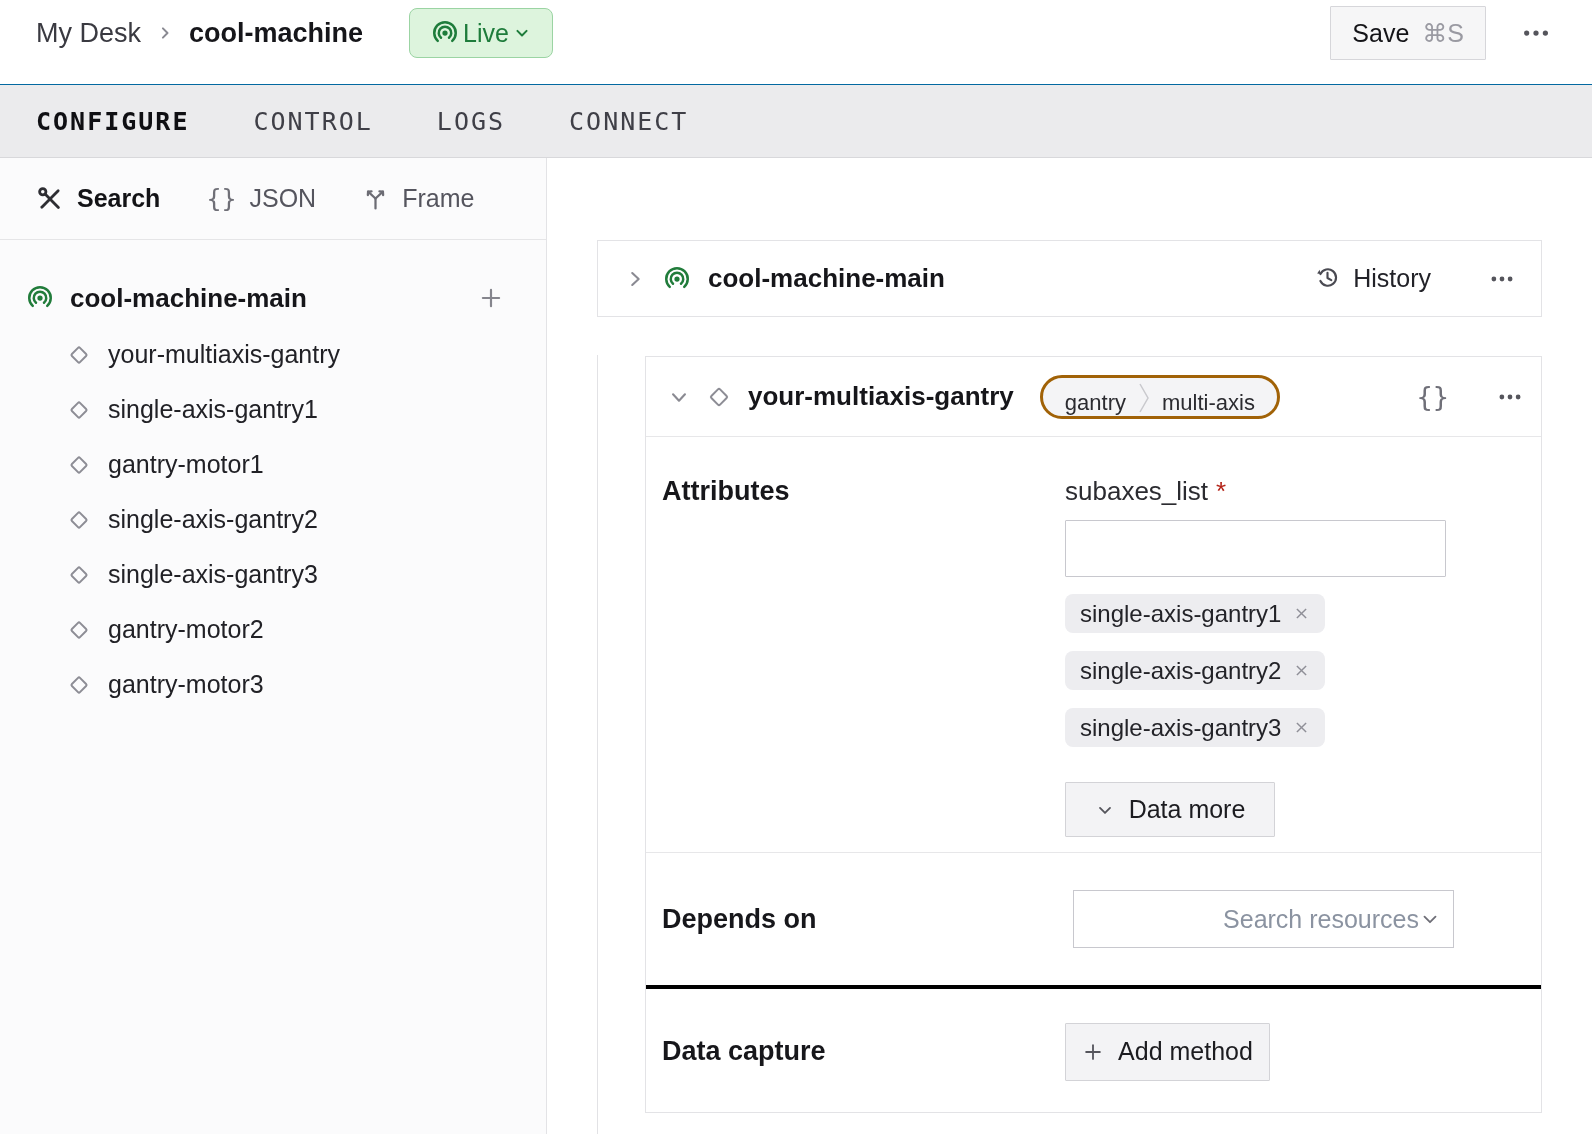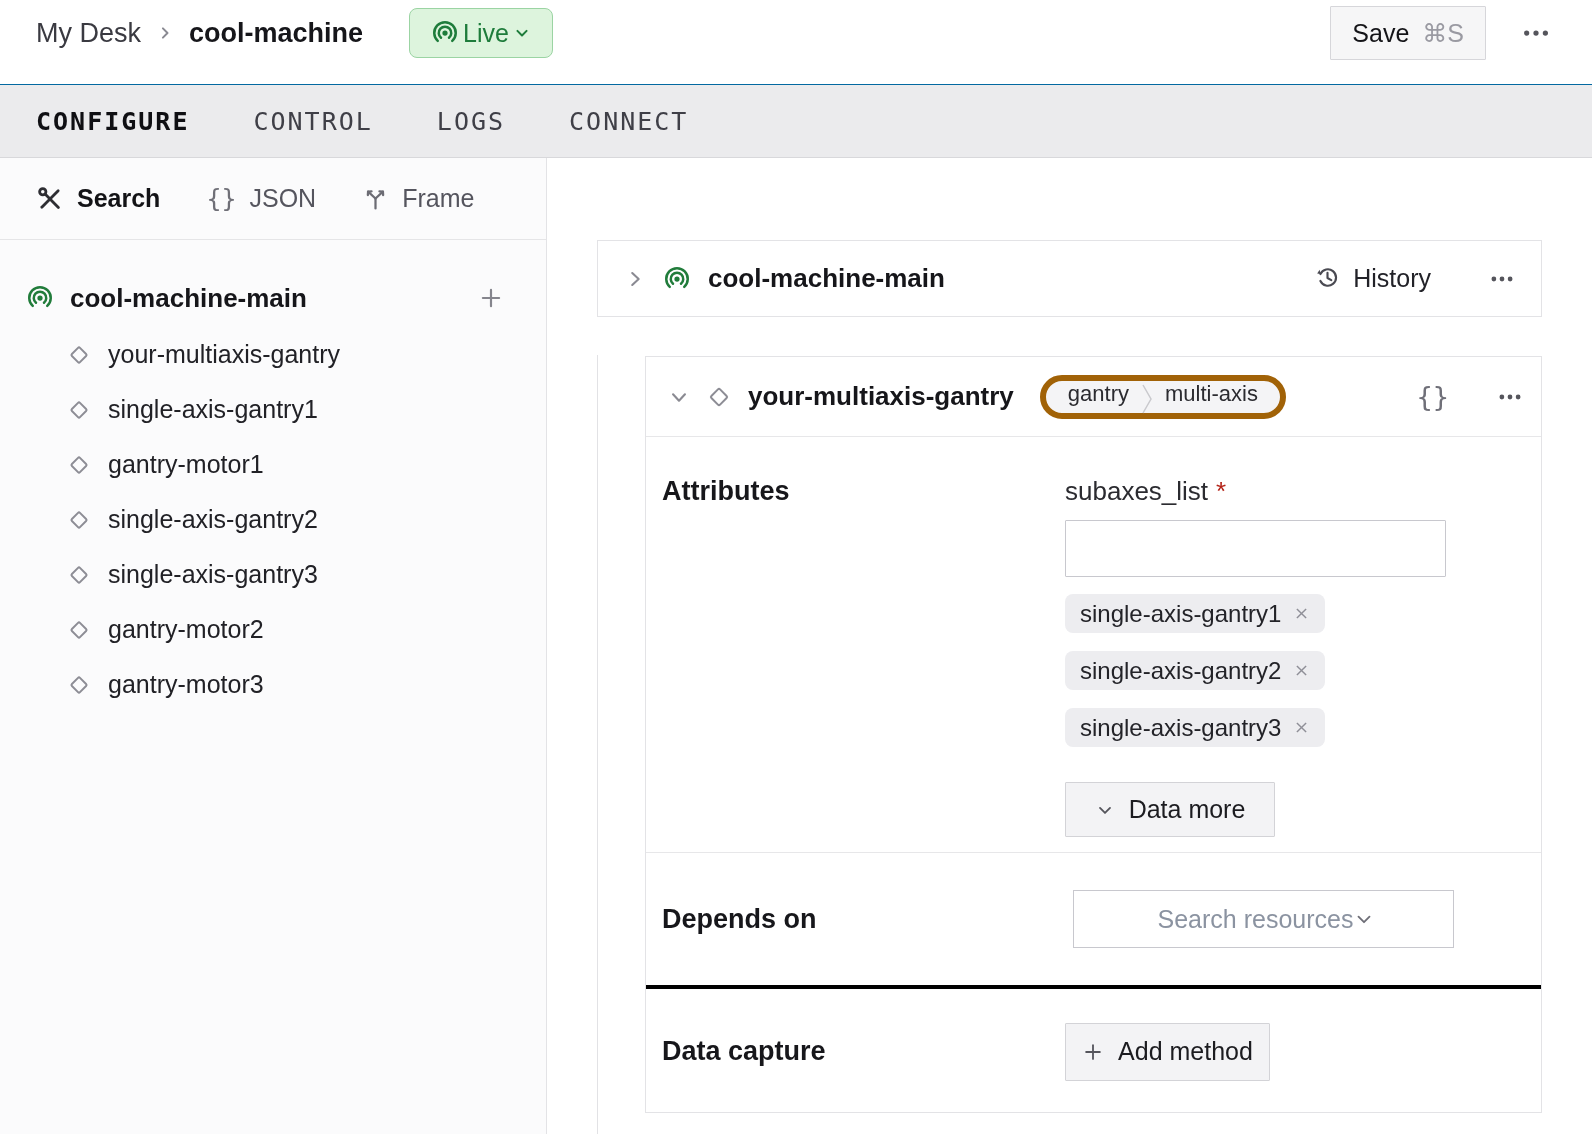--- a/index.html
+++ b/index.html
@@ -57,22 +57,22 @@
   .machine-card { left:49px; top:82px; width:945px; height:77px;
     display:flex; align-items:center; padding:0 22px 0 26px; gap:16px; }
   .card-title { font-size:26px; font-weight:bold; color:#16161a; }
   .history-btn { margin-left:auto; display:flex; align-items:flex-start; gap:12px;
     font-size:25px; color:#222228; cursor:pointer; }
   .machine-card .kebab { margin-left:38px; width:34px; height:34px; }
 
   .component-card { left:97px; top:198px; width:897px; height:757px; }
   .comp-header { height:80px; border-bottom:1px solid #e7e7e9;
     display:flex; align-items:center; gap:14px; padding:0 14px 0 22px; }
-  .type-pill { margin-left:12px; height:44px; display:flex; align-items:flex-start; gap:13px;
-    padding:0 22px; background:#f4f4f6; border:6px solid #a16207; border-radius:22px;
+  .type-pill { margin-left:12px; height:44px; display:flex; align-items:flex-end; gap:13px;
+    padding:0 22px; background:#f4f4f6; border:3px solid #a16207; border-radius:22px;
     font-size:22px; color:#2b2b30; }
   .braces-btn { margin-left:auto; font-family:"DejaVu Sans Mono", monospace;
     font-size:27px; color:#6f6f78; cursor:pointer; }
   .comp-header .kebab { margin-left:30px; width:34px; height:34px; }
 
   .section { display:grid; grid-template-columns:403px 1fr; padding-left:16px; }
   .section-label { font-size:27px; font-weight:bold; color:#17171b; }
   .sec-attributes { height:416px; border-bottom:1px solid #e7e7e9; padding-top:39px; align-items:start; }
   .field-label-row { font-size:26px; color:#2b2b30; margin-bottom:13px; }
   .required { color:#b42318; margin-left:8px; }
@@ -82,21 +82,21 @@
   .chips { display:flex; flex-direction:column; gap:18px; margin-bottom:35px; }
   .chip { display:inline-flex; align-items:center; gap:12px; width:fit-content; height:39px;
     padding:0 15px; background:#ededf0; border-radius:8px; font-size:24px; color:#232328; }
   .chip-x { cursor:pointer; display:flex; align-items:center; }
   .ghost-btn { display:flex; align-items:center; justify-content:center; gap:14px;
     background:#f3f3f5; border:1px solid #d3d3d7; border-radius:1px;
     font-size:25px; color:#1c1c20; cursor:pointer; }
   .show-more-btn { width:210px; height:55px; }
   .sec-depends { height:136px; border-bottom:4px solid #000000; align-items:center;gap:8px; }
   .fake-select { width:381px; height:58px; border:1px solid #c8c8ce; background:#fff;
-    display:flex; align-items:center; justify-content:center; padding:0 12px 0 18px; cursor:pointer; }
+    display:flex; align-items:center; justify-content:flex-end; padding:0 12px 0 18px; cursor:pointer; }
   .select-placeholder { font-size:25px; color:#8b93a1; }
   .sec-data { height:125px; align-items:center; }
   .add-method-btn { width:205px; height:58px; }
 </style>
 </head>
 <body>
 
 <div class="root">
 
   <div class="topbar">

